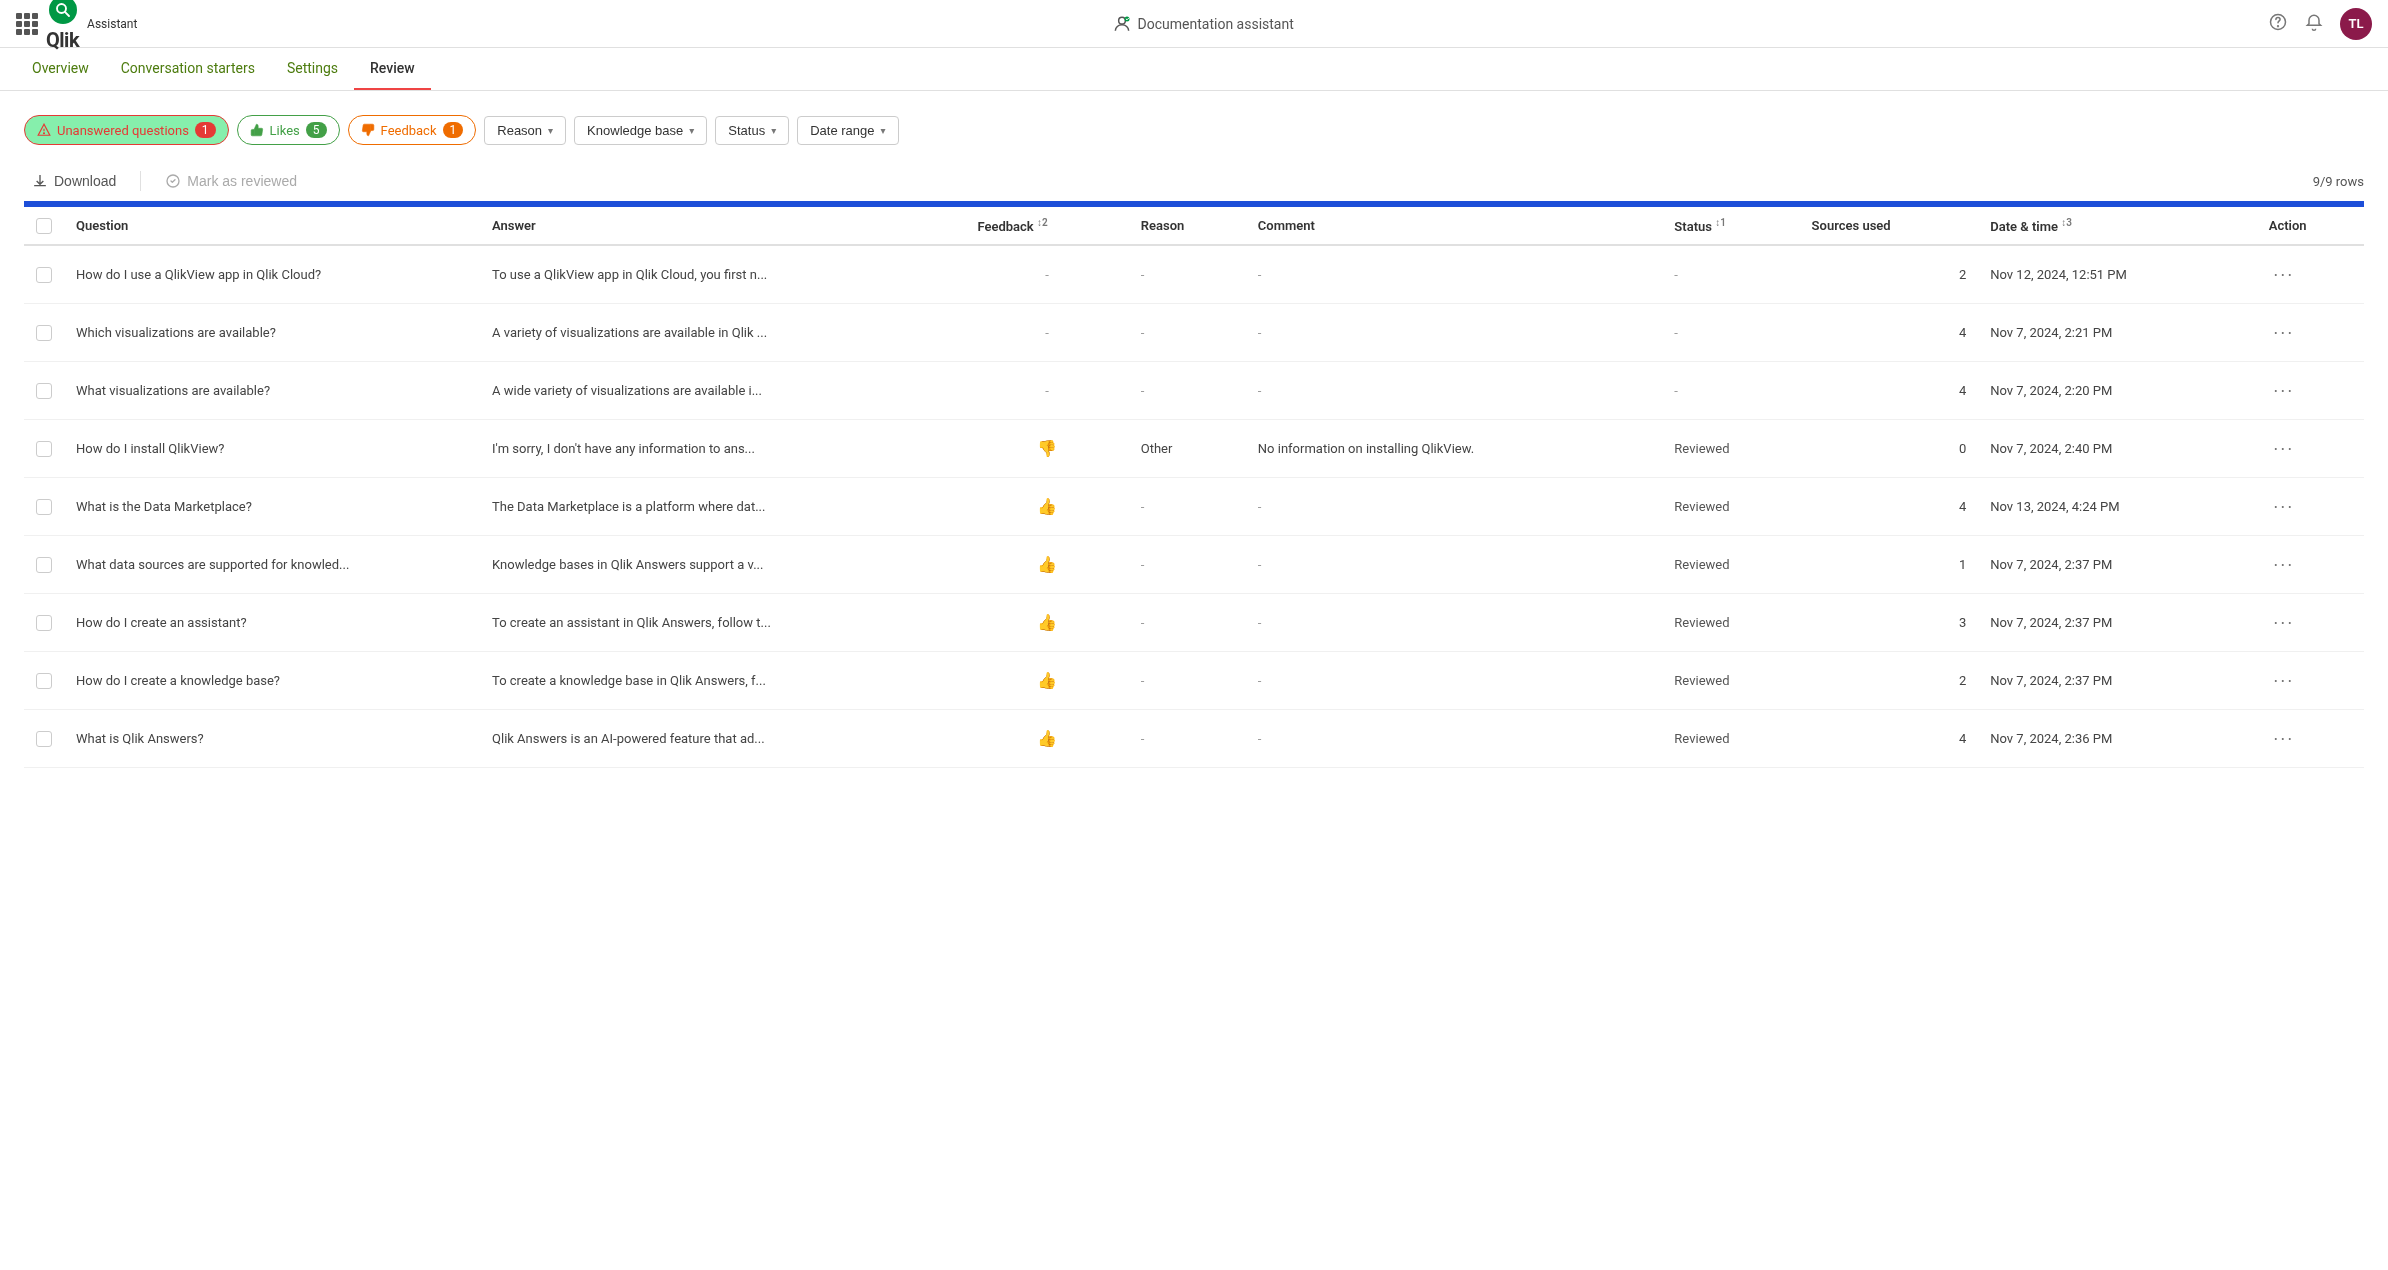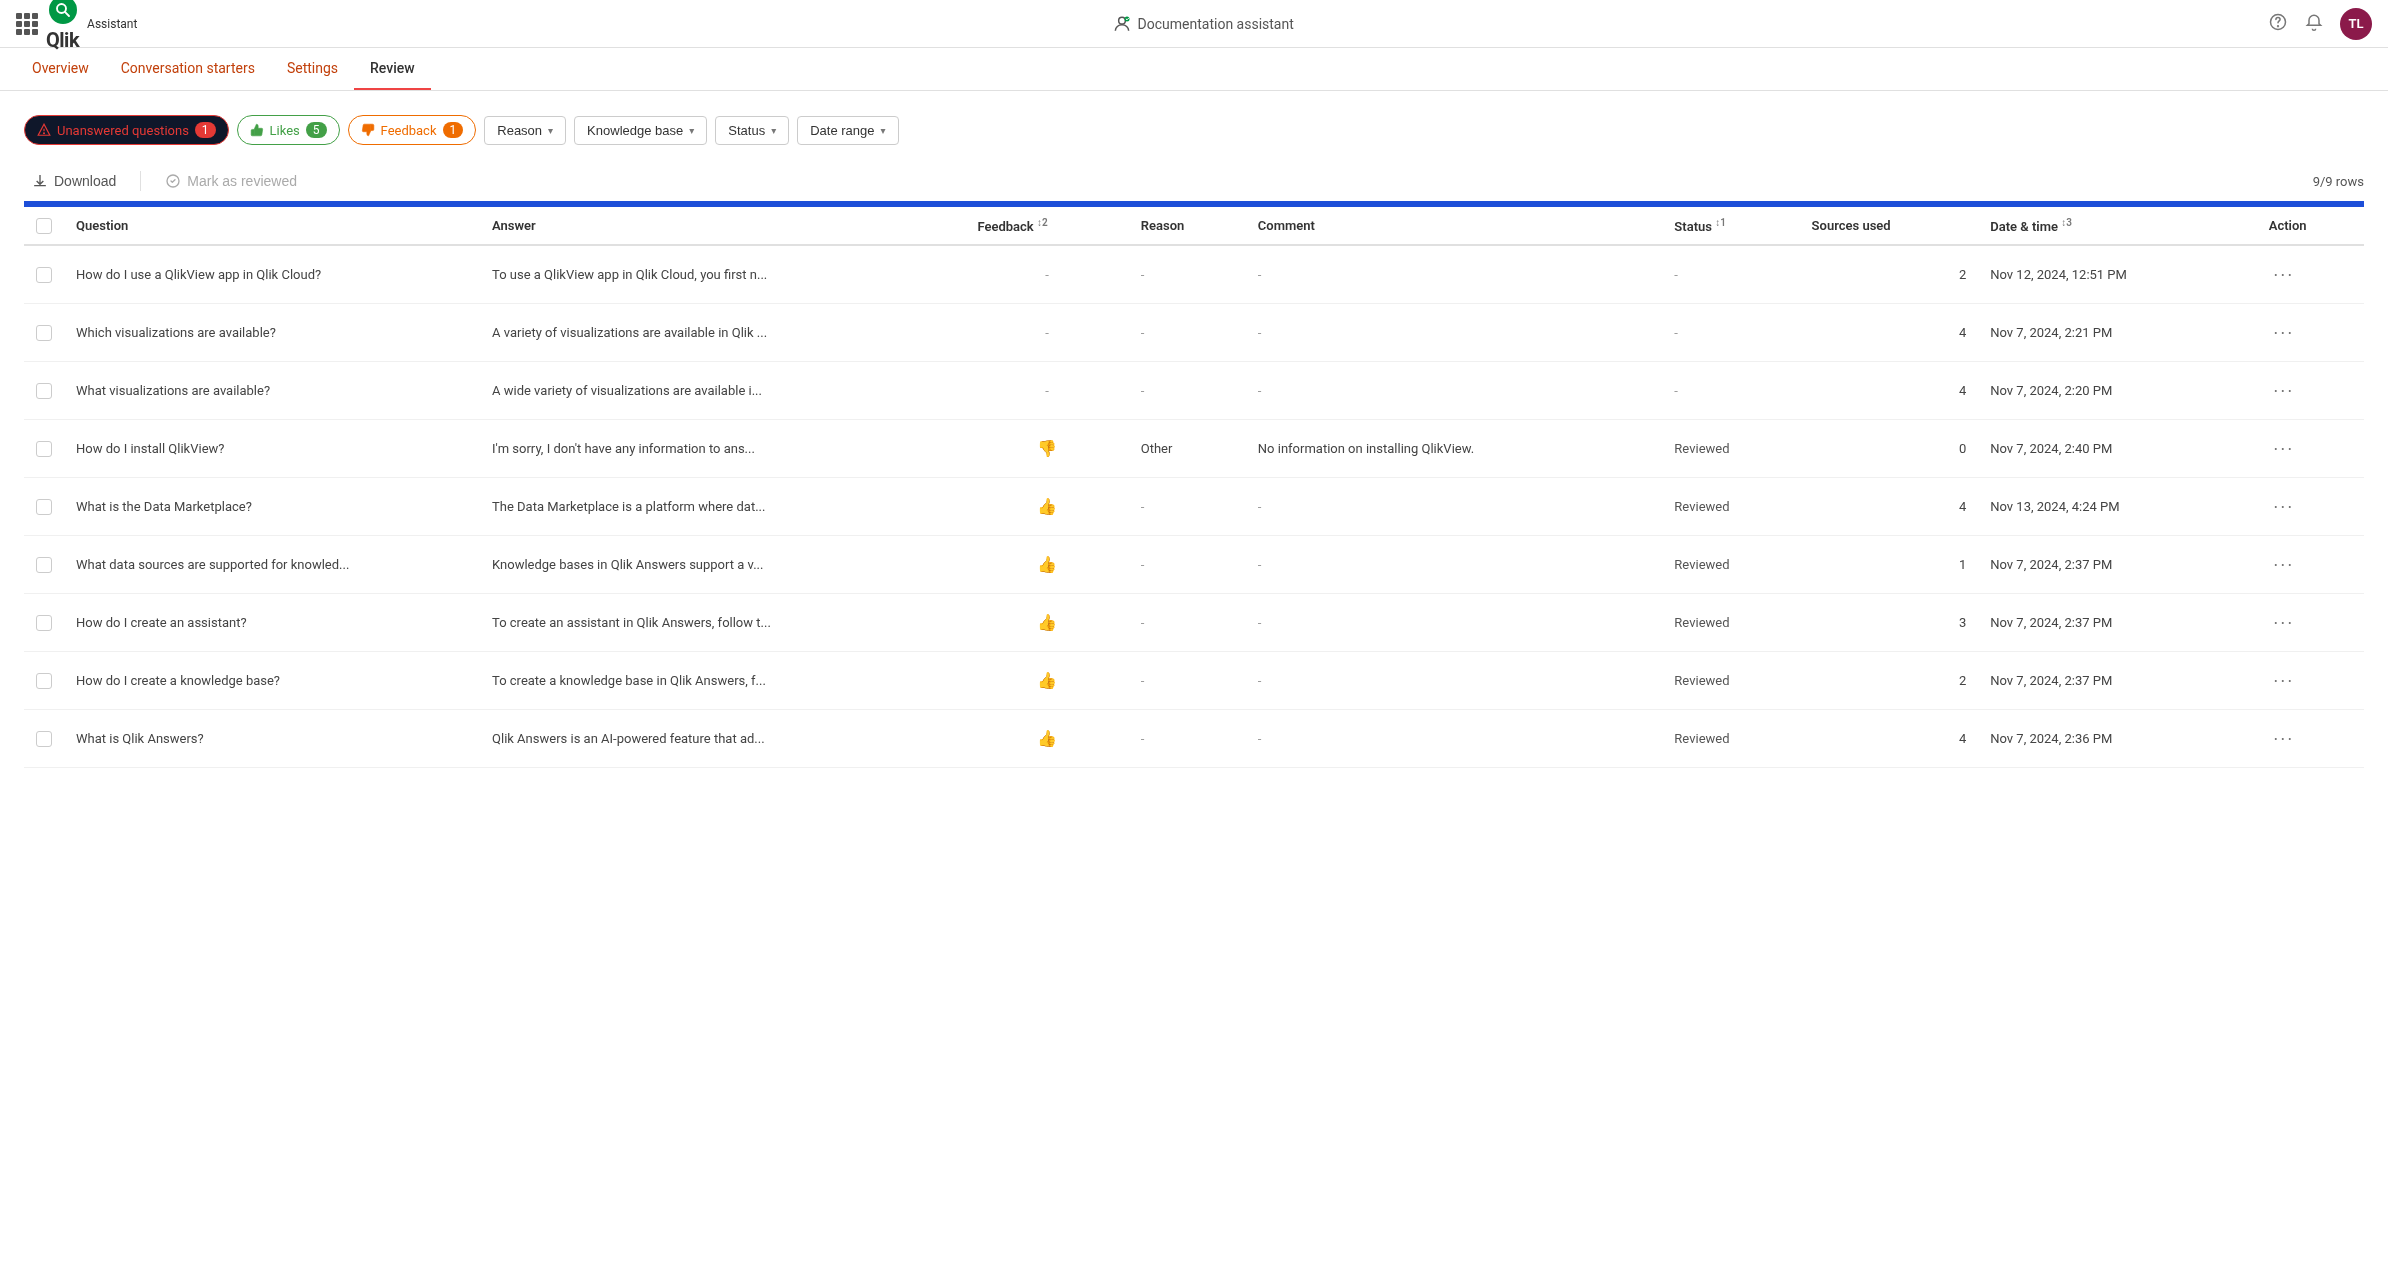--- a/index.html
+++ b/index.html
@@ -17,31 +17,31 @@
     .qlik-logo-circle { width: 28px; height: 28px; background: #009845; border-radius: 50%; display: flex; align-items: center; justify-content: center; }
     .qlik-logo-circle svg { width: 18px; height: 18px; }
     .app-title { font-size: 12px; font-weight: 400; color: #333; }
     .top-bar-center { flex: 1; display: flex; justify-content: center; align-items: center; gap: 8px; }
     .doc-assistant { display: flex; align-items: center; gap: 6px; color: #555; font-size: 14px; }
     .top-bar-right { display: flex; align-items: center; gap: 16px; }
     .avatar { width: 32px; height: 32px; background: #8B1A4A; border-radius: 50%; display: flex; align-items: center; justify-content: center; color: white; font-size: 13px; font-weight: 600; }
 
     
     .nav-tabs { display: flex; align-items: center; padding: 0 16px; border-bottom: 1px solid #e0e0e0; gap: 0; }
-    .nav-tab { padding: 12px 16px; font-size: 14px; color: #c2410c; cursor: pointer; border-bottom: 2px solid transparent; text-decoration: none; }
+    .nav-tab { padding: 12px 16px; font-size: 14px; color: #4d7c0f; cursor: pointer; border-bottom: 2px solid transparent; text-decoration: none; }
     .nav-tab.active { color: #333; border-bottom: 2px solid #ef4444; font-weight: 500; }
 
     
     .page-content { padding: 24px 24px 0 24px; }
     .page-title { font-size: 20px; font-weight: 600; color: #222; margin-bottom: 16px; }
 
     
     .filter-bar { display: flex; align-items: center; gap: 8px; margin-bottom: 16px; }
     .filter-chip { display: flex; align-items: center; gap: 6px; padding: 6px 12px; border-radius: 20px; border: 1px solid; font-size: 13px; cursor: pointer; }
-    .chip-unanswered { border-color: #e53935; color: #e53935; background: #0f172a; }
+    .chip-unanswered { border-color: #e53935; color: #e53935; background: #86efac; }
     .chip-unanswered .chip-count { background: #e53935; color: white; border-radius: 10px; padding: 1px 7px; font-size: 12px; }
     .chip-likes { border-color: #43a047; color: #43a047; background: #fff; }
     .chip-likes .chip-count { background: #43a047; color: white; border-radius: 10px; padding: 1px 7px; font-size: 12px; }
     .chip-dislikes { border-color: #ef6c00; color: #ef6c00; background: #fff; }
     .chip-dislikes .chip-count { background: #ef6c00; color: white; border-radius: 10px; padding: 1px 7px; font-size: 12px; }
     .dropdown-btn { display: flex; align-items: center; gap: 6px; padding: 6px 12px; border: 1px solid #ccc; border-radius: 4px; background: white; cursor: pointer; font-size: 13px; color: #333; }
     .chevron { font-size: 10px; color: #777; }
 
     
     .toolbar { display: flex; align-items: center; justify-content: space-between; padding: 8px 0; border-bottom: 6px solid #1d4ed8; margin-bottom: 0; }

